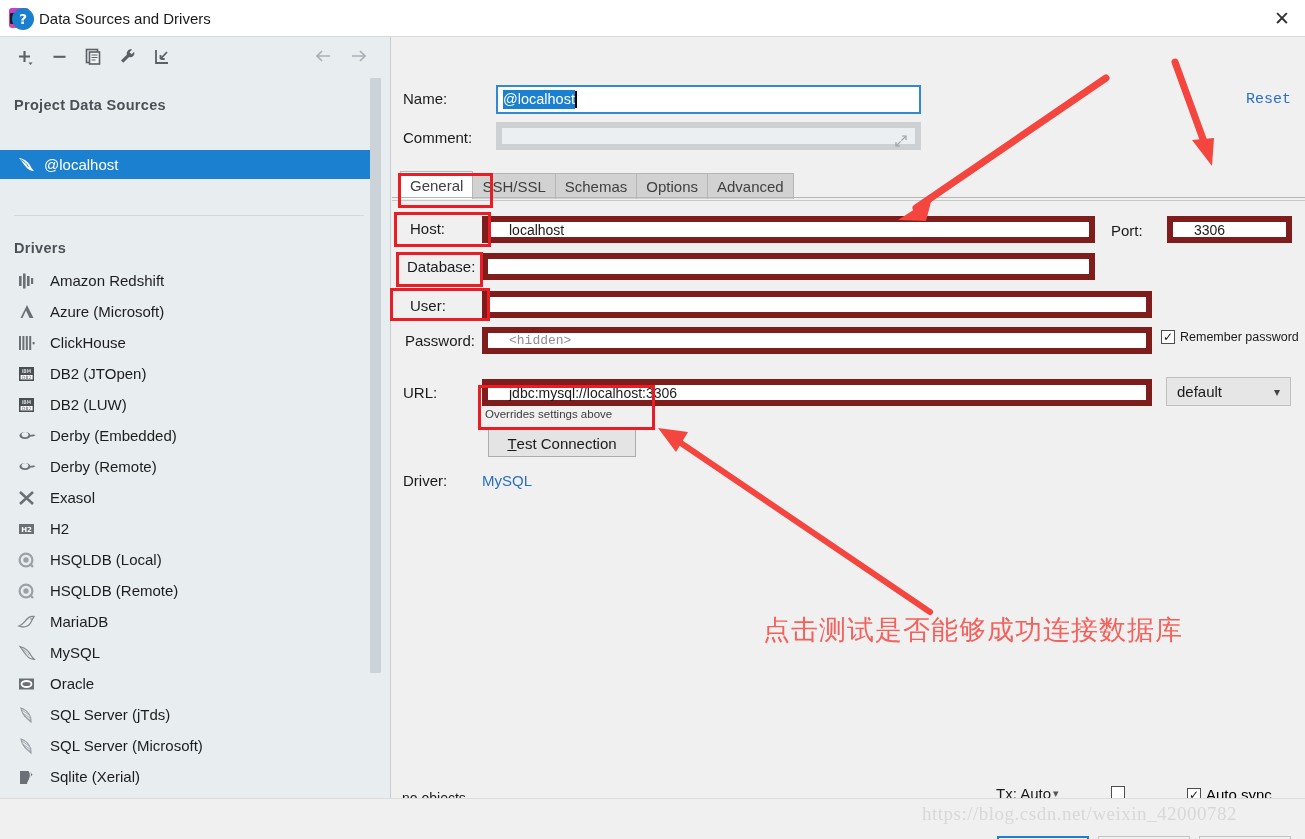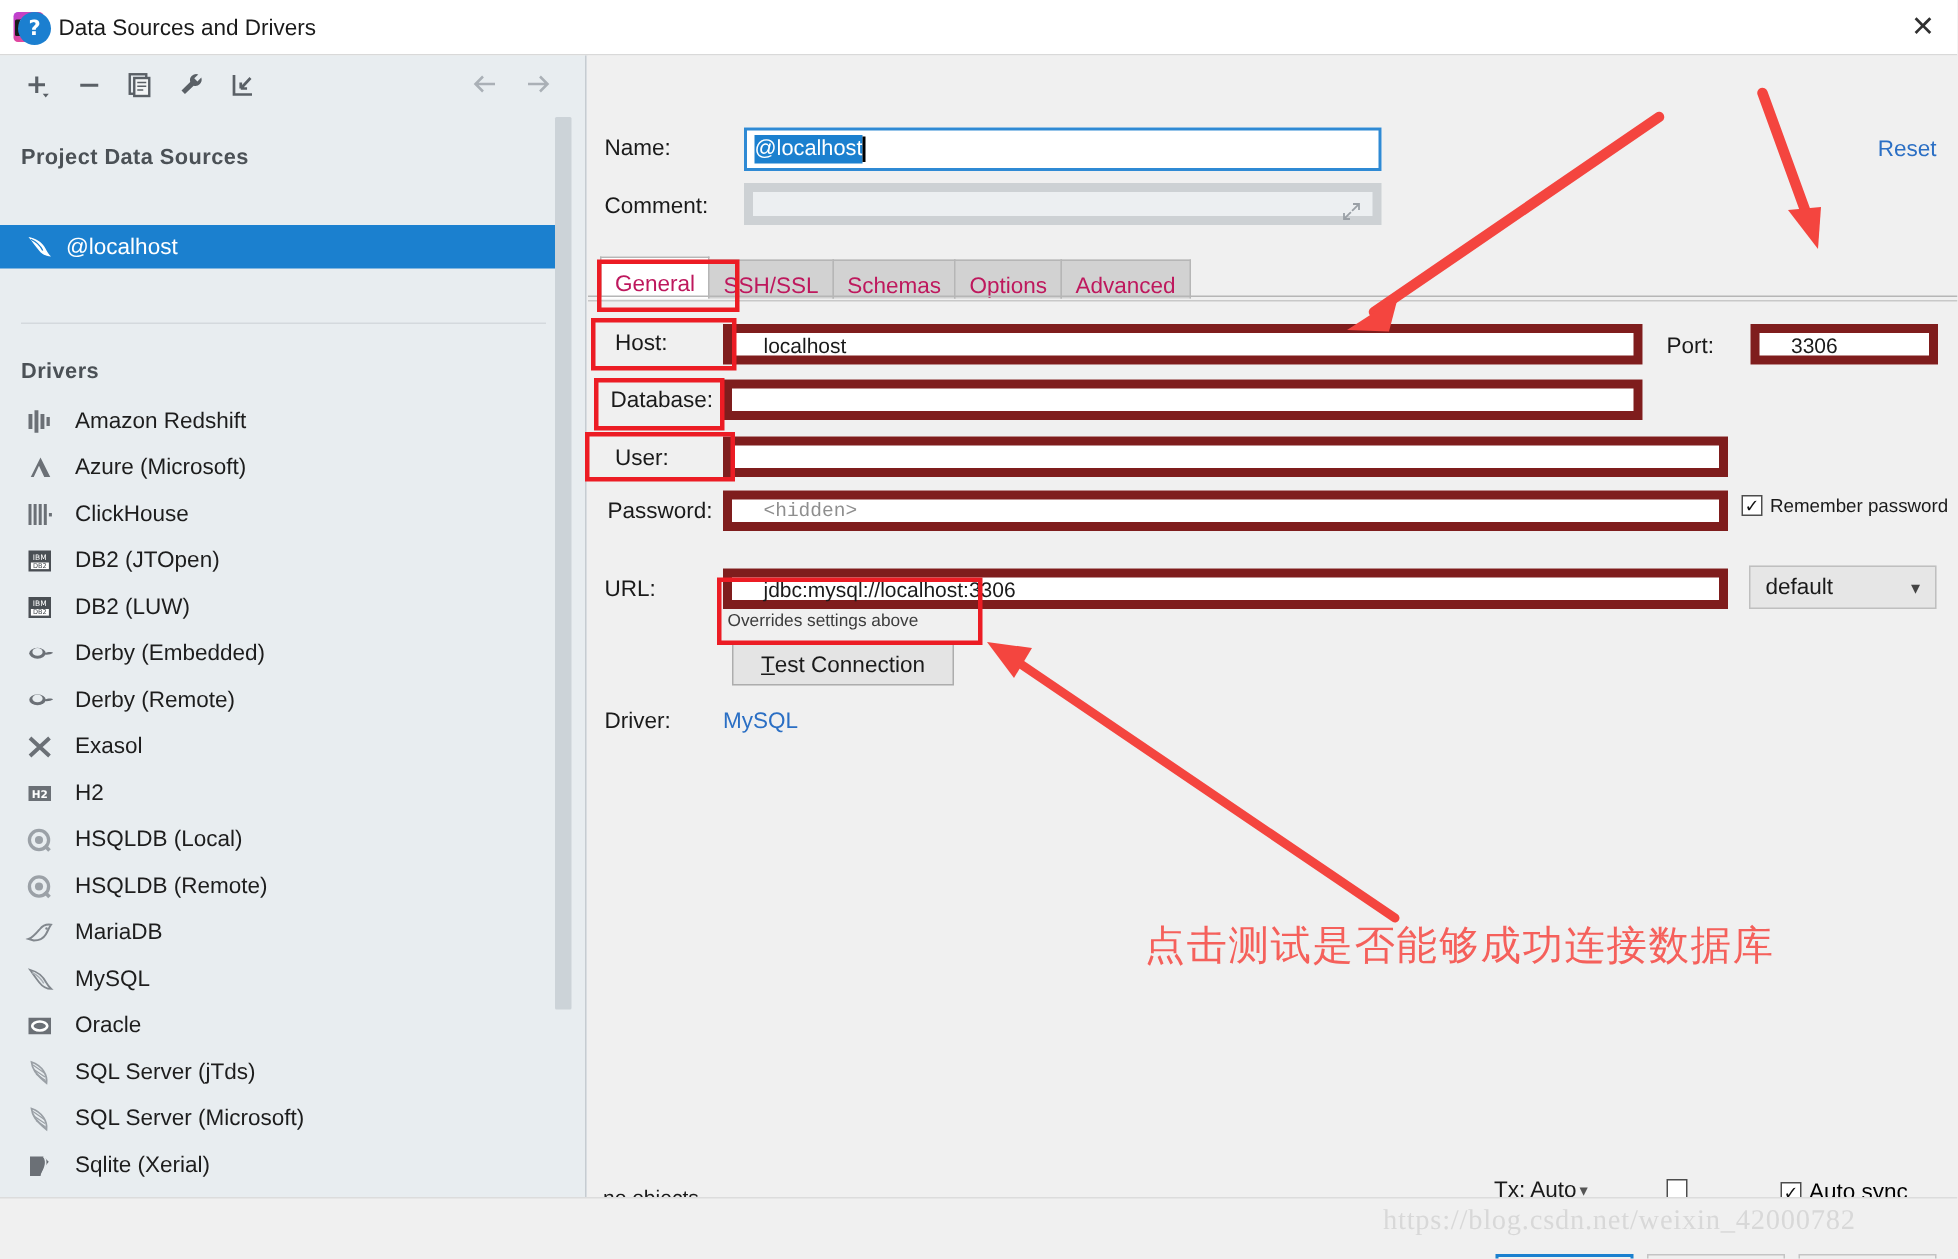--- a/index.html
+++ b/index.html
@@ -145,28 +145,28 @@
   .caret {
     display: inline-block; width: 2px; height: 17px; background: #000;
     vertical-align: middle; margin-left: 0px;
   }
 
   #comment-label { left: 11px; top: 92px; }
   #comment-field { left: 104px; top: 85px; width: 425px; height: 28px; }
   .expand-icon { position: absolute; right: 6px; top: 5px; color: #9aa0a6; }
 
   #reset-link {
-    position: absolute; right: 14px; top: 54px; font-size: 15px; color: #2b6fc4;
+    position: absolute; right: 14px; top: 54px; font-size: 15px; color: #2b6fc4; font-family: Liberation Mono, monospace;
   }
 
   .tabs { position: absolute; left: 8px; top: 134px; display: flex; align-items: flex-end; }
   .tab {
-    height: 26px; padding: 0 9px; font-size: 15px; color: #be185d;
+    height: 26px; padding: 0 9px; font-size: 15px; color: #404040;
     background: #d2d2d2; border: 1px solid #b6b6b6; border-bottom: none;
-    display: flex; align-items: flex-end; margin-right: -1px;
+    display: flex; align-items: center; margin-right: -1px;
   }
   .tab.active { background: #ffffff; border-bottom: 1px solid #ffffff; height: 28px; }
   .tab-underline {
     position: absolute; left: 0; top: 160px; width: 913px; height: 1px; background: #b6b6b6;
   }
   .tab-underline2 {
     position: absolute; left: 0; top: 163px; width: 913px; height: 1px; background: #c8c8c8;
   }
 
   #host-label { left: 18px; top: 183px; }

